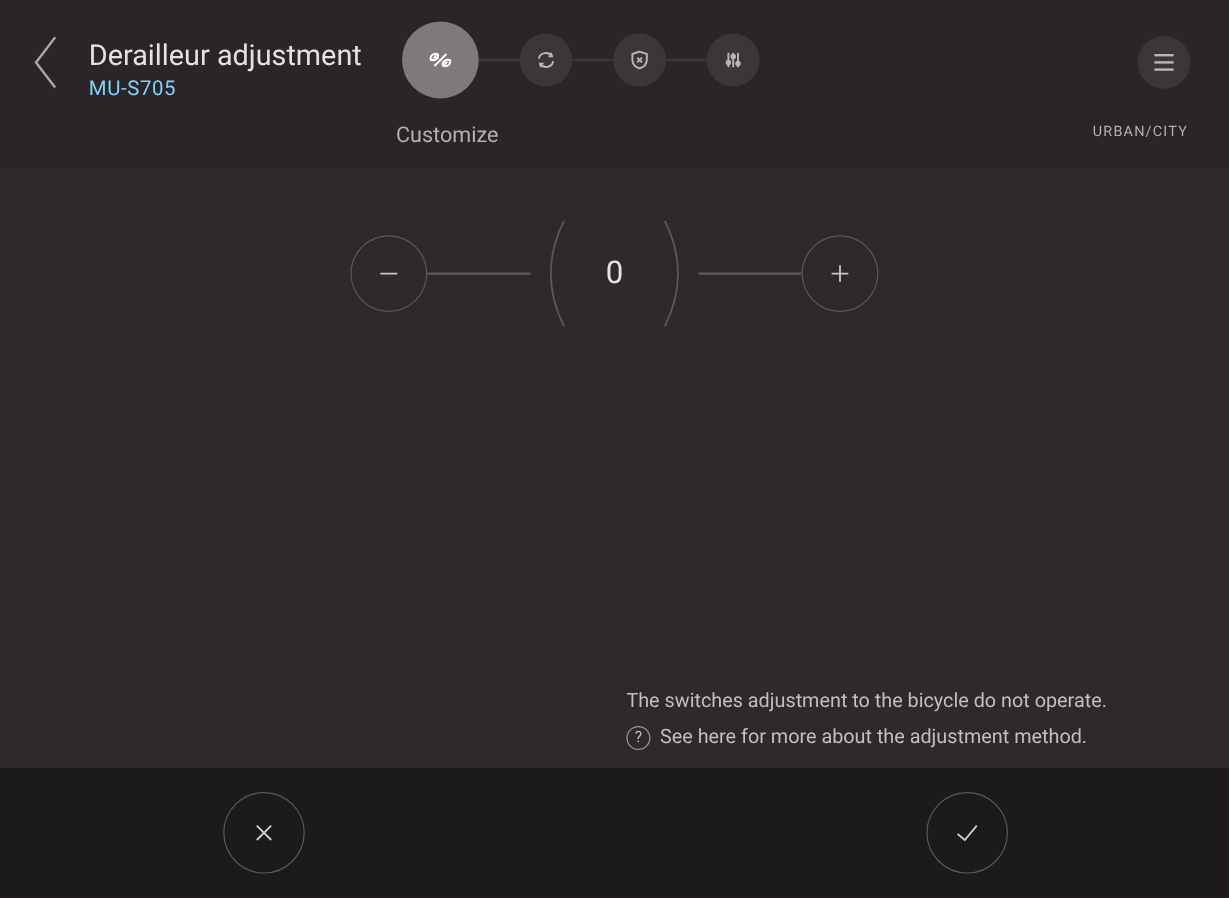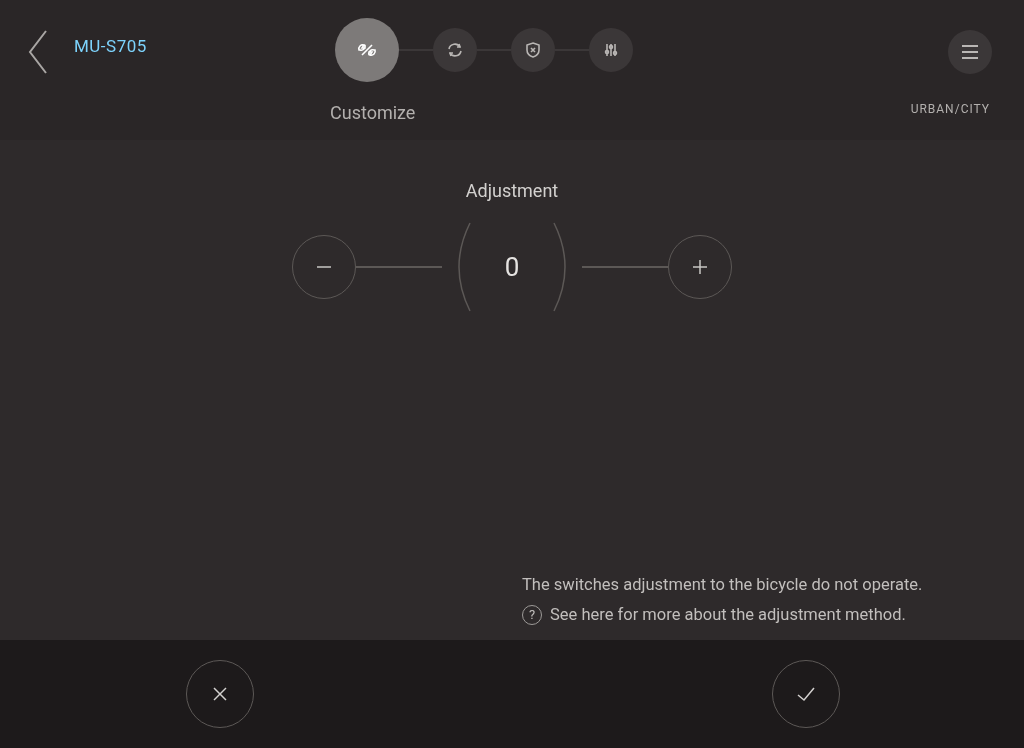--- a/index.html
+++ b/index.html
@@ -173,20 +173,21 @@
 
 <div class="header">
 
   <div class="back-arrow">
     <svg width="26" height="50" viewBox="0 0 26 50">
       <polyline points="22,4 6,25 22,46"></polyline>
     </svg>
   </div>
 
   <div class="title-block">
+    <div class="title-main">Derailleur adjustment</div>
     <div class="title-sub">MU-S705</div>
   </div>
 
   <div class="steps">
     <div class="step-circle active">
       <svg width="28" height="28" viewBox="0 0 28 28">
         <path d="M9 19 L19 9 M6 14 a4 4 0 0 1 5 -5 l-2 3 3 0 0 -3 a4 4 0 0 1 -5 5 z M22 14 a4 4 0 0 1 -5 5 l2 -3 -3 0 0 3 a4 4 0 0 1 5 -5 z"></path>
       </svg>
     </div>
     <div class="step-line"></div>
@@ -226,21 +227,20 @@
       <span></span>
         <span></span>
         <span></span>
     </div>
   </div>
 </div>
 
 <div class="controls">
 
   <div class="ctrl-group">
-    <div class="ctrl-label">Adjustment</div>
     <div class="ctrl-row">
       <div class="round-btn">
         <svg width="26" height="26" viewBox="0 0 26 26">
             <line x1="6" y1="13" x2="20" y2="13"></line>
           </svg>
       </div>
       <div class="rail"></div>
       <div class="value-box">
         <svg class="lens" viewBox="0 0 140 96">
           <path d="M28 4 Q6 48 28 92" stroke="#5c5856" stroke-width="1.5" fill="none"></path>

